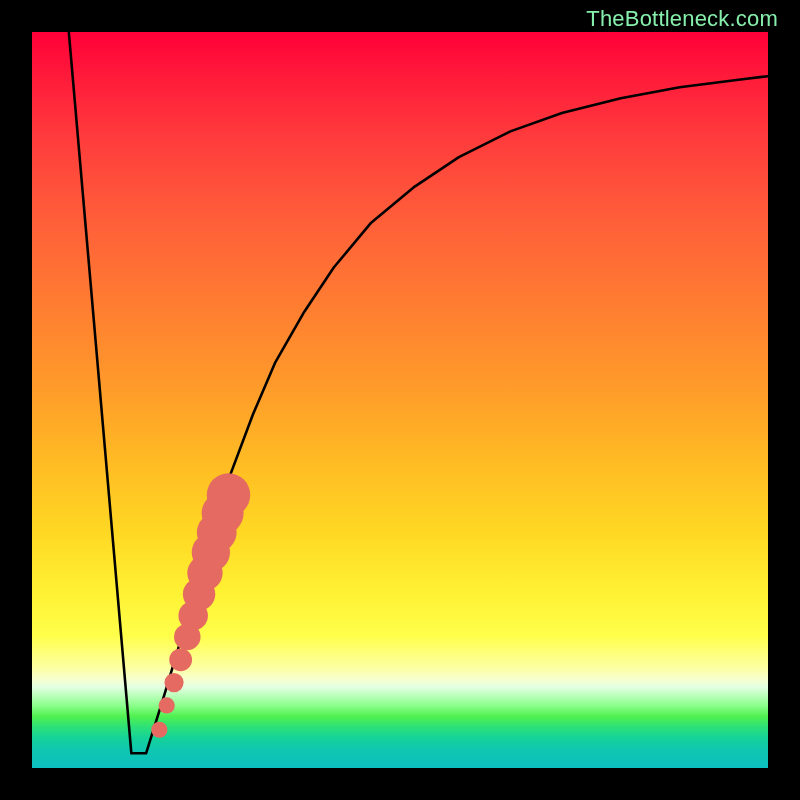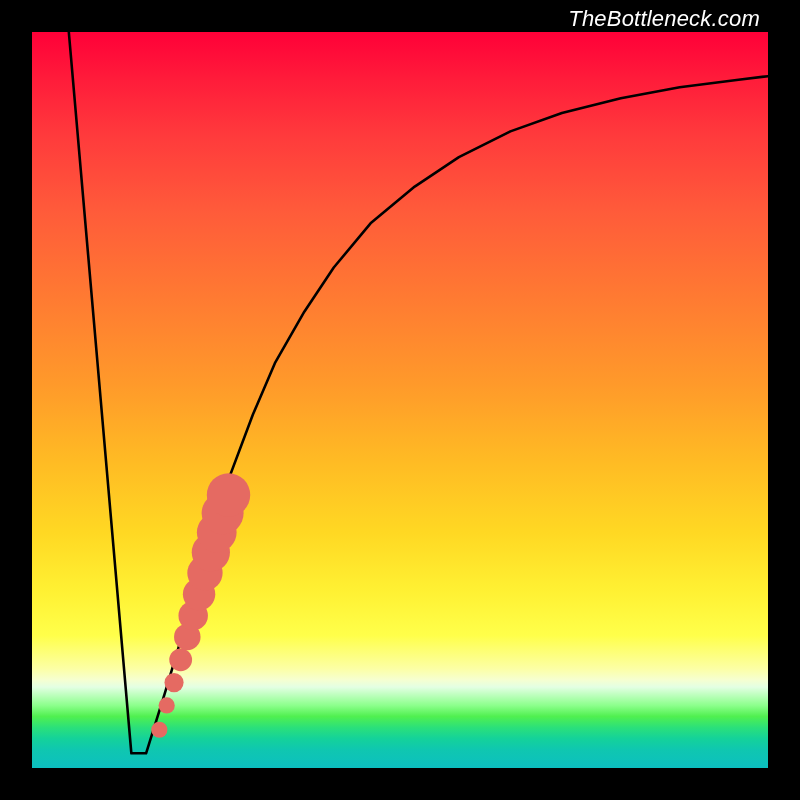--- a/index.html
+++ b/index.html
@@ -47,26 +47,25 @@
       #0cbfc0 100%
     );
   }
   .plot-area svg {
     position: absolute;
     inset: 0;
   }
   .watermark {
     position: absolute;
     top: 6px;
-    right: 40px;
-    color: #ffffff;
+    right: 22px;
+    color: #86efac;
     font-size: 22px;
     letter-spacing: 0.2px;
     user-select: none;
-    font-style: italic;
   }
 </style>
 </head>
 <body>
 
 <div class="frame">
   <div class="watermark">TheBottleneck.com</div>
 
   <div class="plot-area">
     <svg viewBox="0 0 100 100" preserveAspectRatio="none">

